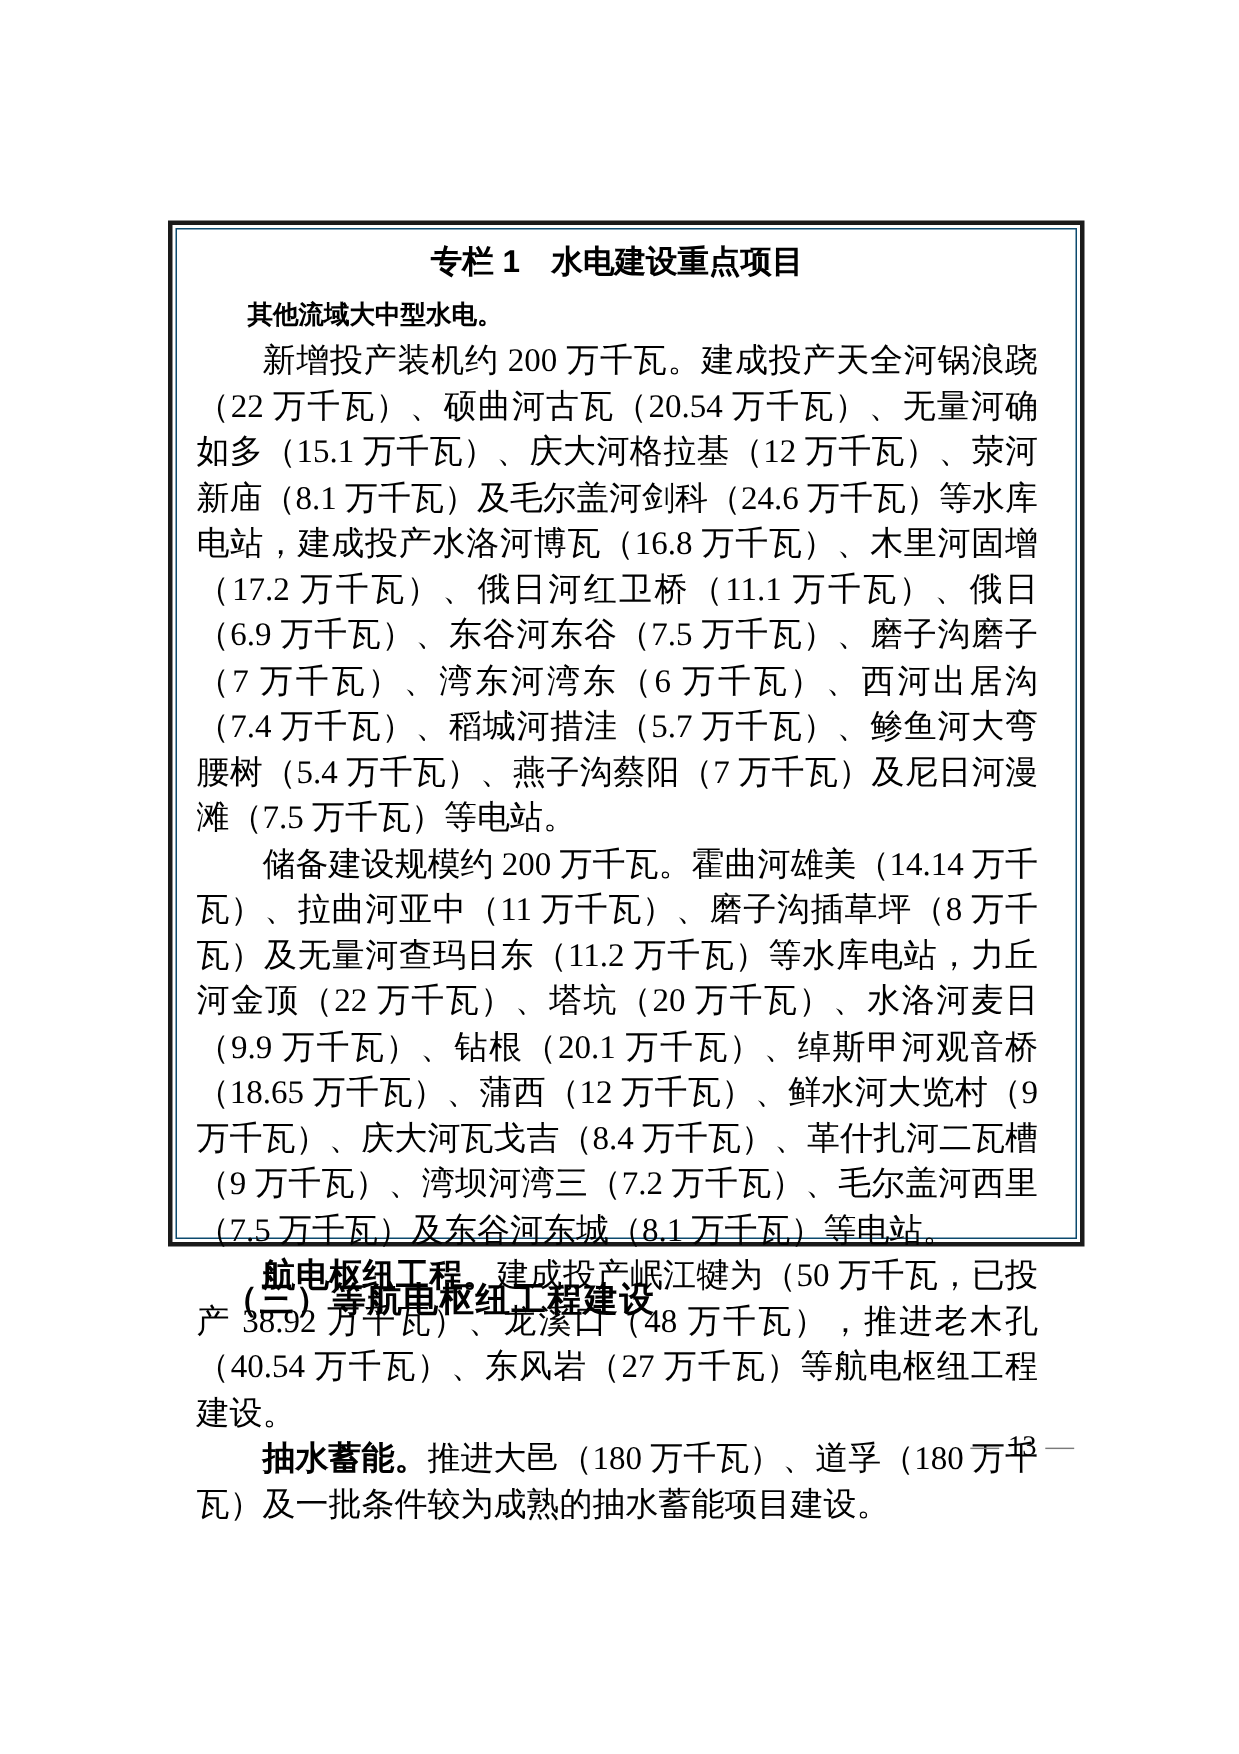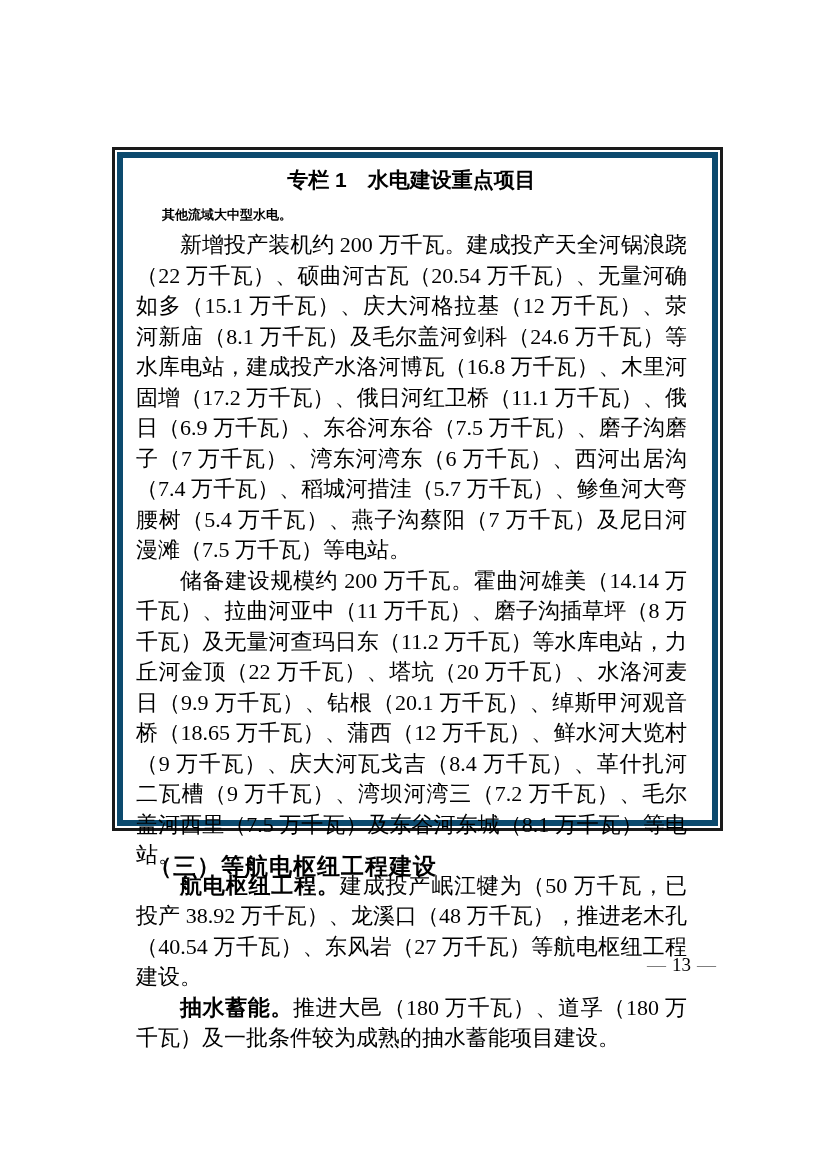--- a/index.html
+++ b/index.html
@@ -15,35 +15,35 @@
   
   .box-outer {
     position:absolute; left:112px; top:147px;
     width:611px; height:684px;
     border:3px solid #1a1a1a;
     padding:2px;
     background:#ffffff;
   }
   .box-inner {
     width:100%; height:100%;
-    border:6px solid #0c4a6e;
+    border:1px solid #0c4a6e;
     padding:5px 25px 0 13px;
   }
   .box-title {
     text-align:center;
     font-family:"Liberation Sans", sans-serif;
     font-weight:bold;
     font-size:21px;
     line-height:34px;
     margin-bottom:3px;
   }
   .box-subtitle {
     font-family:"Liberation Sans", sans-serif;
     font-weight:bold;
-    font-size:13px;
+    font-size:17px;
     line-height:30px;
     text-indent:2em;
   }
   .box-para {
     font-size:22px;
     line-height:30.5px;
     text-align:justify;
     text-indent:2em;
   }
   .box-para .lead {

